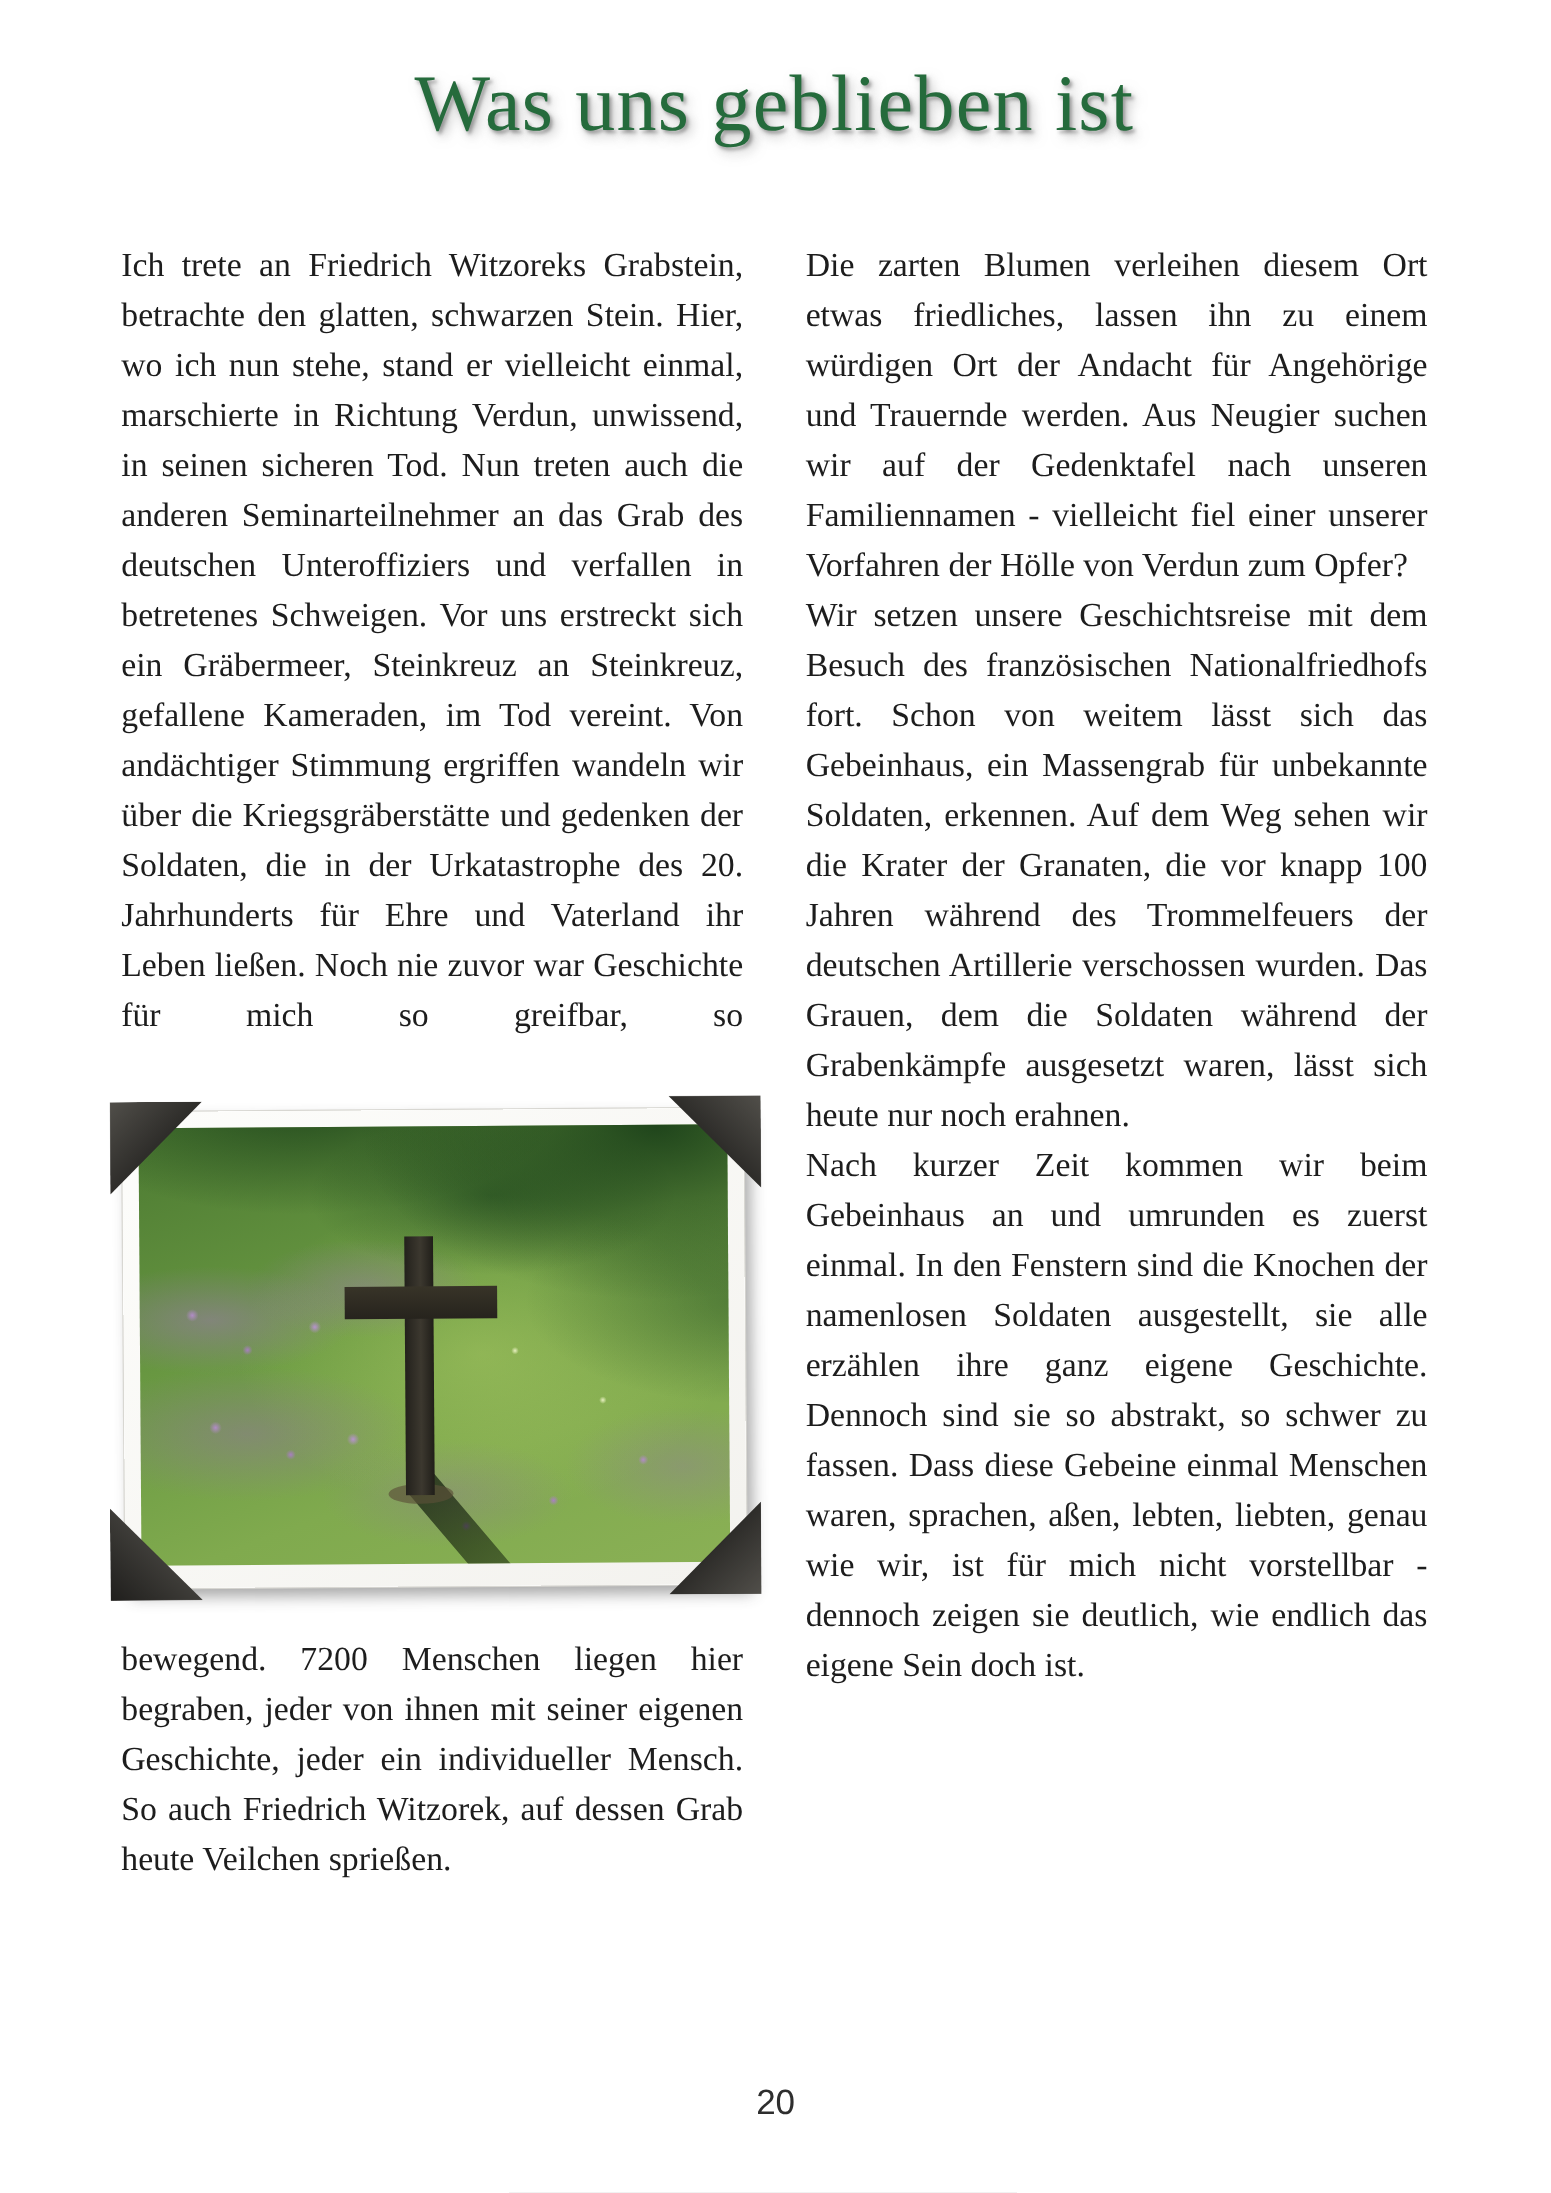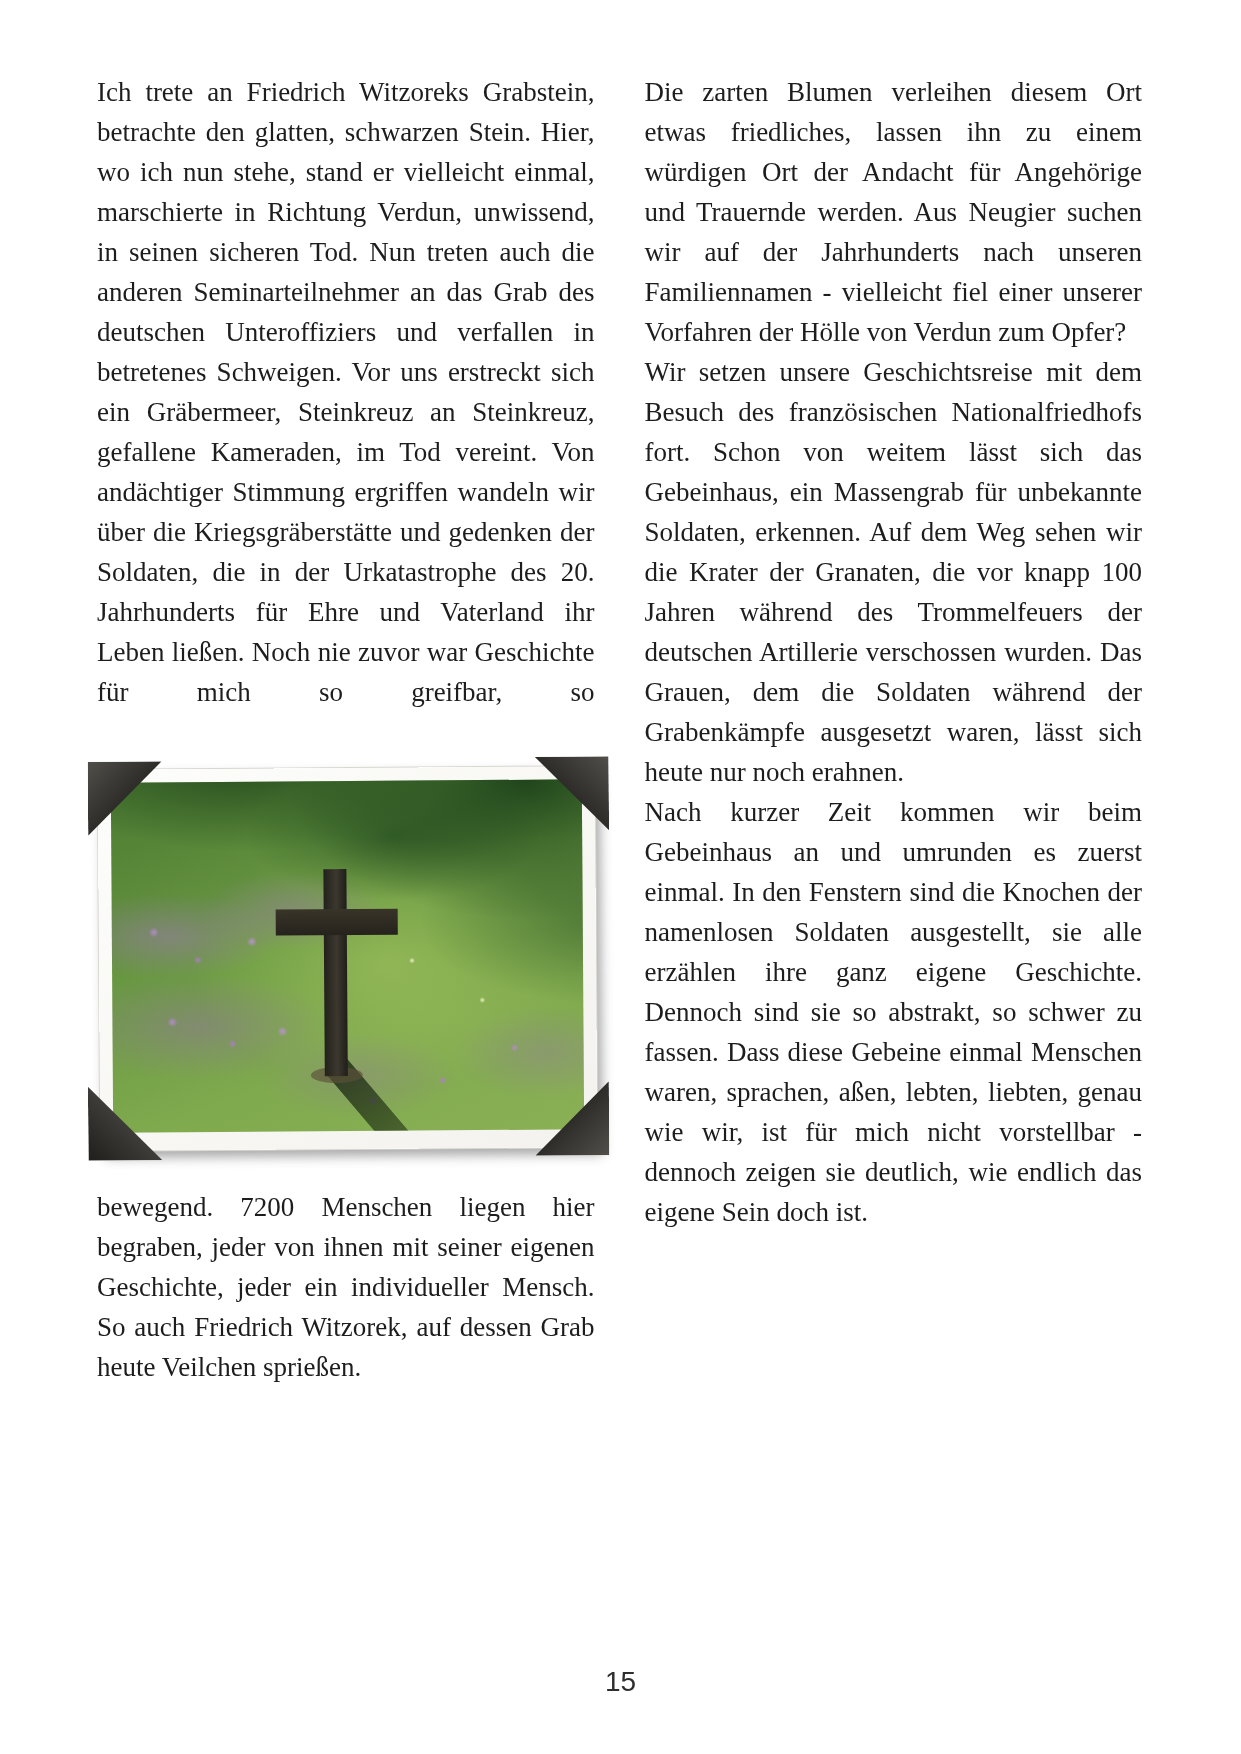--- a/index.html
+++ b/index.html
@@ -129,20 +129,21 @@
     font-family:"Liberation Sans", sans-serif;
     font-size:28px;
     color:#2e2e2e;
   }
 </style>
 </head>
 <body>
 
 <div class="page">
 
+  <h1 class="title">Was uns geblieben ist</h1>
 
   <div class="columns">
 
     <div class="col">
       <p class="stretch-last">Ich trete an Friedrich Witzoreks Grabstein, betrachte den glatten, schwarzen Stein. Hier, wo ich nun stehe, stand er vielleicht einmal, marschierte in Richtung Verdun, unwissend, in seinen sicheren Tod. Nun treten auch die anderen Seminarteilnehmer an das Grab des deutschen Unteroffiziers und verfallen in betretenes Schweigen. Vor uns erstreckt sich ein Gräbermeer, Steinkreuz an Steinkreuz, gefallene Kameraden, im Tod vereint. Von andächtiger Stimmung ergriffen wandeln wir über die Kriegsgräberstätte und gedenken der Soldaten, die in der Urkatastrophe des 20. Jahrhunderts für Ehre und Vaterland ihr Leben ließen. Noch nie zuvor war Geschichte für mich so greifbar, so</p>
 
       <div class="photo-wrap">
         <div class="photo-frame">
           <div class="photo-scene">
             <div class="flecks"></div>
@@ -155,22 +156,22 @@
         <div class="pcorner tl"></div>
         <div class="pcorner tr"></div>
         <div class="pcorner bl"></div>
         <div class="pcorner br"></div>
       </div>
 
       <p>bewegend. 7200 Menschen liegen hier begraben, jeder von ihnen mit seiner eigenen Geschichte, jeder ein individueller Mensch. So auch Friedrich Witzorek, auf dessen Grab heute Veilchen sprießen.</p>
     </div>
 
     <div class="col">
-      <p>Die zarten Blumen verleihen diesem Ort etwas friedliches, lassen ihn zu einem würdigen Ort der Andacht für Angehörige und Trauernde werden. Aus Neugier suchen wir auf der Jahrhunderts nach unseren Familiennamen - vielleicht fiel einer unserer Vorfahren der Hölle von Verdun zum Opfer?</p>
+      <p>Die zarten Blumen verleihen diesem Ort etwas friedliches, lassen ihn zu einem würdigen Ort der Andacht für Angehörige und Trauernde werden. Aus Neugier suchen wir auf der Gedenktafel nach unseren Familiennamen - vielleicht fiel einer unserer Vorfahren der Hölle von Verdun zum Opfer?</p>
       <p>Wir setzen unsere Geschichtsreise mit dem Besuch des französischen Nationalfriedhofs fort. Schon von weitem lässt sich das Gebeinhaus, ein Massengrab für unbekannte Soldaten, erkennen. Auf dem Weg sehen wir die Krater der Granaten, die vor knapp 100 Jahren während des Trommelfeuers der deutschen Artillerie verschossen wurden. Das Grauen, dem die Soldaten während der Grabenkämpfe ausgesetzt waren, lässt sich heute nur noch erahnen.</p>
       <p>Nach kurzer Zeit kommen wir beim Gebeinhaus an und umrunden es zuerst einmal. In den Fenstern sind die Knochen der namenlosen Soldaten ausgestellt, sie alle erzählen ihre ganz eigene Geschichte. Dennoch sind sie so abstrakt, so schwer zu fassen. Dass diese Gebeine einmal Menschen waren, sprachen, aßen, lebten, liebten, genau wie wir, ist für mich nicht vorstellbar - dennoch zeigen sie deutlich, wie endlich das eigene Sein doch ist.</p>
     </div>
 
   </div>
 
-  <div class="page-number">15</div>
+  <div class="page-number">20</div>
 
 </div>
 
 </body></html>

